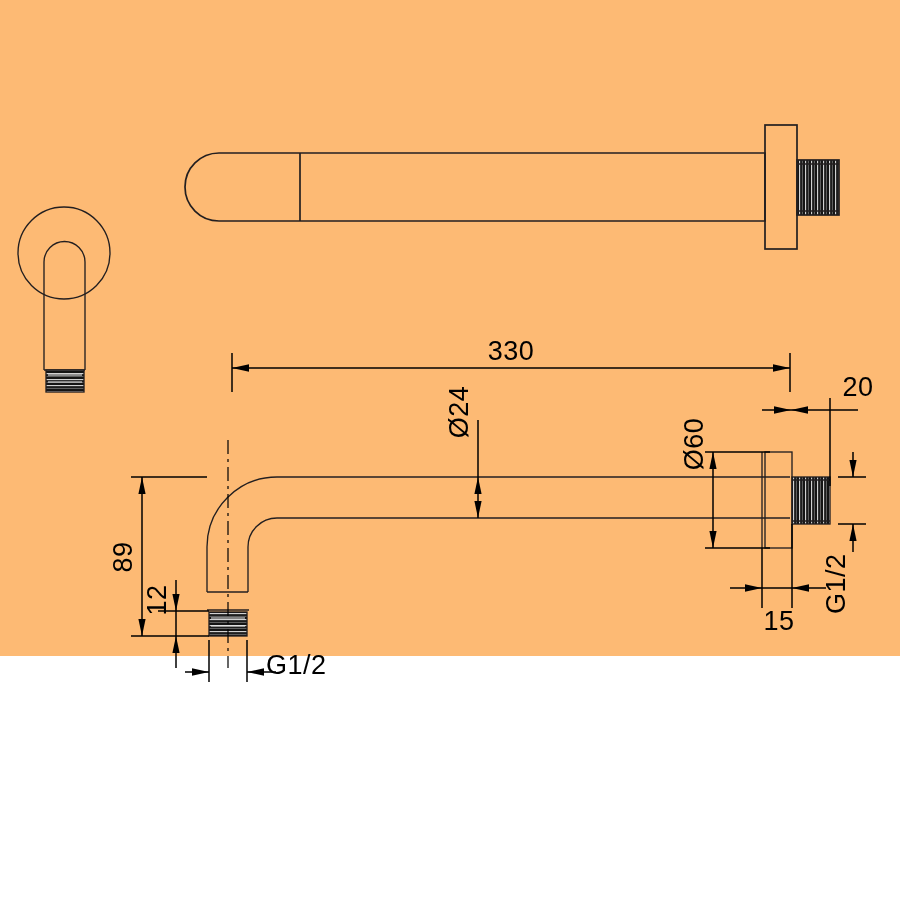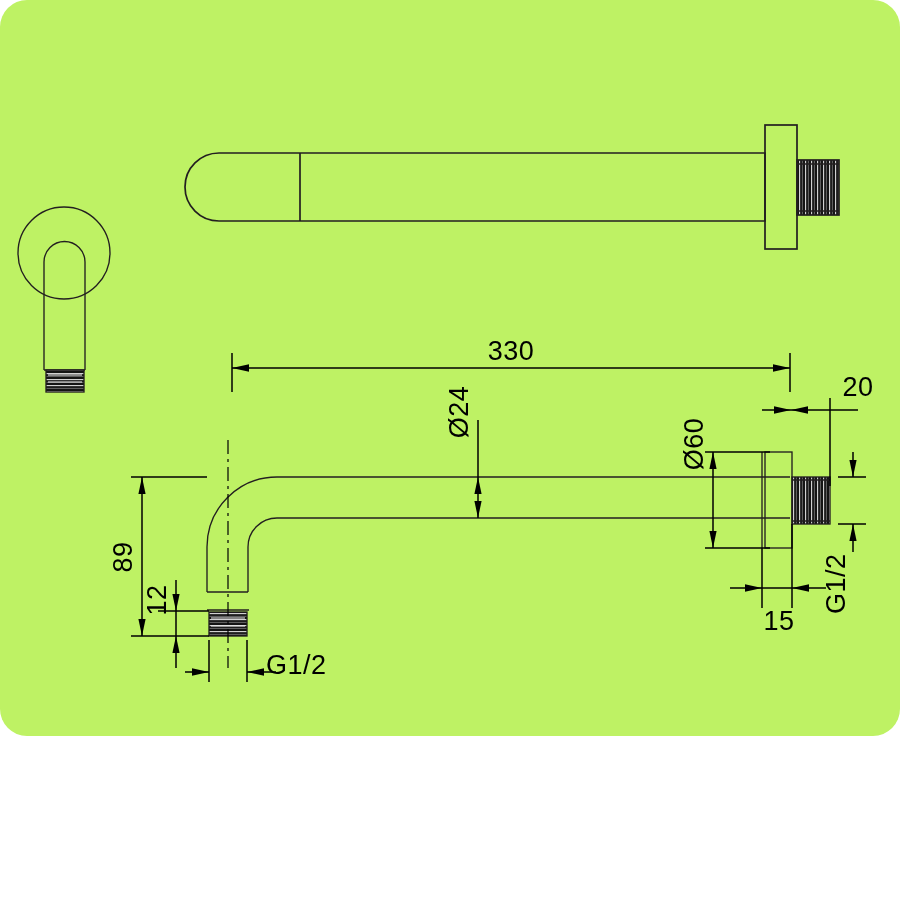--- a/index.html
+++ b/index.html
@@ -10,23 +10,22 @@
   }
   body {
     width: 900px;
     height: 900px;
     font-family: "Liberation Sans", sans-serif;
     overflow: hidden;
   }
   #drawing-root {
     position: relative;
     width: 900px;
-    height: 736px;
-    background: #bef264;
-    border-radius: 27px;
+    height: 656px;
+    background: #fdba74;
   }
   svg#drawing-canvas {
     display: block;
     width: 900px;
     height: 900px;
   }
   .outline {
     fill: none;
     stroke: #231f20;
     stroke-width: 1.7;

